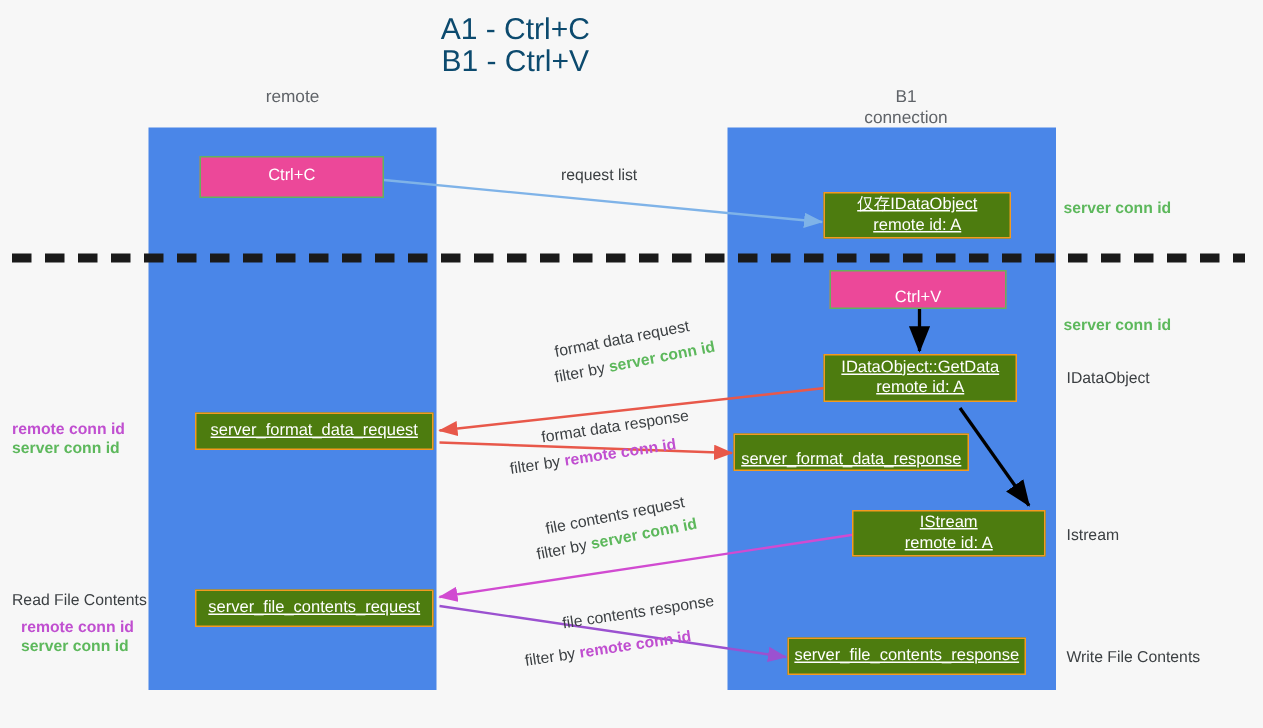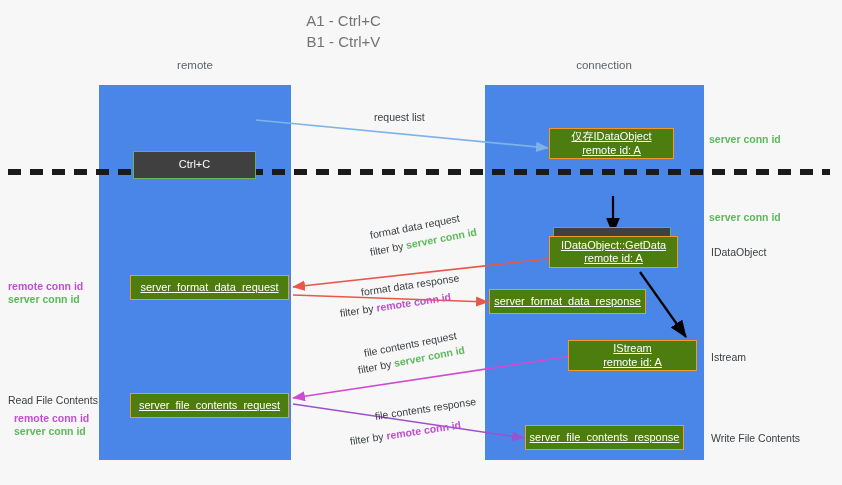--- a/index.html
+++ b/index.html
@@ -8,39 +8,39 @@
     background:#f7f7f7;
     font-family:"Liberation Sans","DejaVu Sans",sans-serif;
     overflow:hidden;
     position:relative;
   }
   #stage{position:absolute;left:0;top:0;width:842px;height:485px;}
 
   
   .title{
     position:absolute;left:0;top:10px;width:687px;
-    text-align:center;color:#737373;font-size:15px;line-height:21px;
+    text-align:center;color:#0c4a6e;font-size:20px;line-height:21px;
   }
 
   
   .colhead{
     position:absolute;text-align:center;color:#5f6368;
     font-size:11.5px;line-height:14px;width:200px;
   }
 
   
   .lane{position:absolute;background:#4a86e8;}
 
   
   .box{
     position:absolute;box-sizing:border-box;
     display:flex;flex-direction:column;align-items:center;justify-content:center;
     color:#ffffff;font-size:11px;line-height:13.5px;text-align:center;
   }
-  .box.green{background:#404040;border:1px solid #63b35c;margin-top:47px;}
+  .box.green{background:#ec4899;border:1px solid #63b35c;}
   .box.orange{background:#4d7c0f;border:1px solid #f49a20;text-decoration:underline;}
 
   
   .ann{position:absolute;font-size:10.5px;line-height:14px;color:#3c4043;white-space:nowrap;}
   .ann.green{color:#5db85c;font-weight:bold;}
   .ann.purple{color:#c04fd0;font-weight:bold;}
   .ann.dark{color:#3c4043;}
   .side{position:absolute;font-size:10.5px;line-height:14px;white-space:nowrap;}
   .side.green{color:#5db85c;font-weight:bold;}
   .side.purple{color:#c04fd0;font-weight:bold;}
@@ -57,20 +57,21 @@
 
   <div class="title">
     <div>A1 - Ctrl+C</div>
     <div>B1 - Ctrl+V</div>
   </div>
 
   <div class="colhead" style="left:95px;top:58px;">
     <div>remote</div>
   </div>
   <div class="colhead" style="left:504px;top:58px;">
+    <div>B1</div>
     <div>connection</div>
   </div>
 
   <div class="lane" style="left:99px;top:85px;width:192px;height:375px;"></div>
   <div class="lane" style="left:485px;top:85px;width:219px;height:375px;"></div>
 
   <svg class="overlay">
     <defs>
       <marker id="mBlue" markerWidth="9" markerHeight="9" refX="7.5" refY="3.2" orient="auto">
         <path d="M0,0 L8,3.2 L0,6.4 z" fill="#7fb3e8"></path>
@@ -121,21 +122,21 @@
 
   <div class="box orange" style="left:549px;top:236px;width:129px;height:32px;text-align:center;">
     <div>IDataObject::GetData</div>
     <div>remote id: A</div>
   </div>
 
   <div class="box orange" style="left:130px;top:275px;width:159px;height:25px;">
     <div>server_format_data_request</div>
   </div>
 
-  <div class="box orange" style="left:489px;top:289px;width:157px;height:25px;">
+  <div class="box orange" style="left:489px;top:289px;width:157px;height:25px;justify-content:flex-end;">
     <div>server_format_data_response</div>
   </div>
 
   <div class="box orange" style="left:568px;top:340px;width:129px;height:31px;">
     <div>IStream</div>
     <div>remote id: A</div>
   </div>
 
   <div class="box orange" style="left:130px;top:393px;width:159px;height:25px;">
     <div>server_file_contents_request</div>

